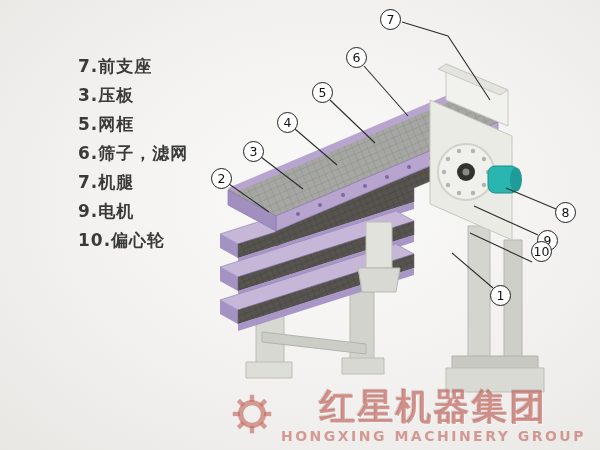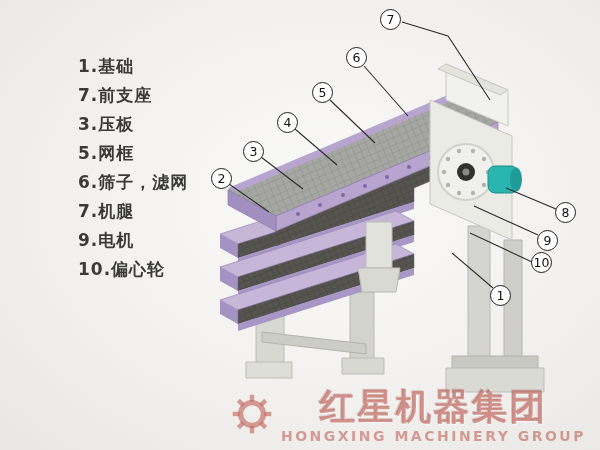--- a/index.html
+++ b/index.html
@@ -148,39 +148,38 @@
       <line x1="261" y1="157" x2="303" y2="189"></line>
       <line x1="229" y1="184" x2="269" y2="212"></line>
       <line x1="556" y1="209" x2="506" y2="188"></line>
       <line x1="538" y1="235" x2="474" y2="206"></line>
       <line x1="532" y1="262" x2="470" y2="233"></line>
       <line x1="493" y1="288" x2="452" y2="253"></line>
     </g>
   </svg>
 
   <ul class="legend">
-    <li>1.基础</li>
     <li>7.前支座</li>
     <li>3.压板</li>
     <li>5.网框</li>
     <li>6.筛子，滤网</li>
     <li>7.机腿</li>
     <li>9.电机</li>
     <li>10.偏心轮</li>
   </ul>
 
   <div class="callout" style="left:380px;top:9px">7</div>
   <div class="callout" style="left:346px;top:47px">6</div>
   <div class="callout" style="left:312px;top:82px">5</div>
   <div class="callout" style="left:277px;top:112px">4</div>
   <div class="callout" style="left:243px;top:141px">3</div>
   <div class="callout" style="left:211px;top:168px">2</div>
   <div class="callout" style="left:555px;top:202px">8</div>
   <div class="callout" style="left:537px;top:230px">9</div>
-  <div class="callout" style="left:531px;top:252px">10</div>
+  <div class="callout" style="left:531px;top:241px">10</div>
   <div class="callout" style="left:490px;top:285px">1</div>
 
   <div class="watermark">
     <span>
       <svg viewBox="0 0 48 48" width="42" height="42">
         <g fill="none" stroke="rgba(186,78,68,0.6)">
           <circle cx="24" cy="24" r="13" stroke-width="6"></circle>
           <g stroke-width="5">
             <line x1="24" y1="2" x2="24" y2="10"></line>
             <line x1="24" y1="38" x2="24" y2="46"></line>

